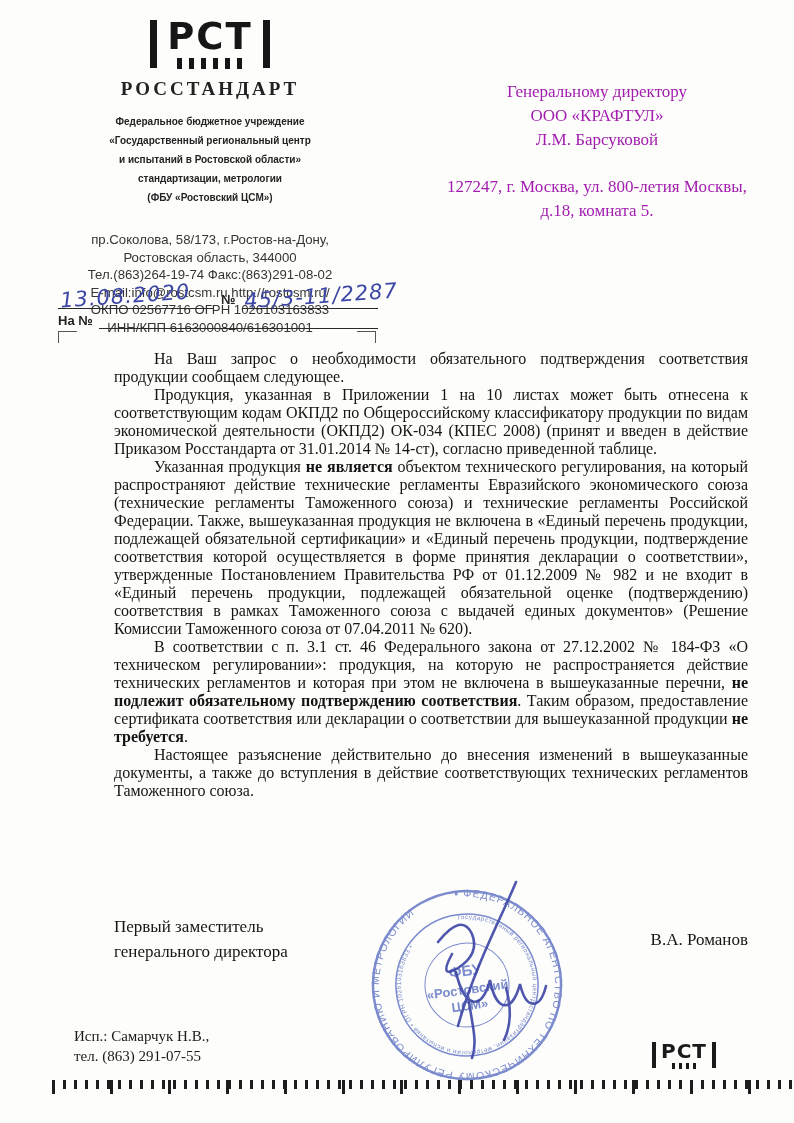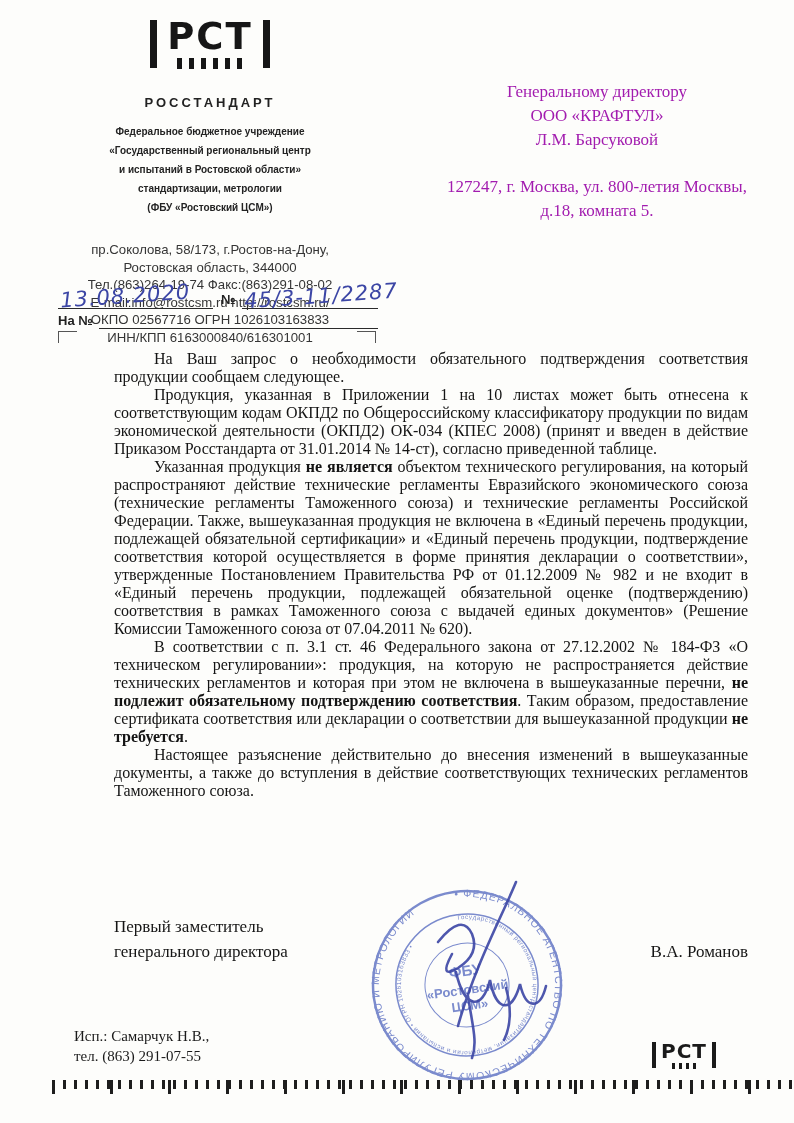--- a/index.html
+++ b/index.html
@@ -9,21 +9,21 @@
     font-family:"Liberation Sans",sans-serif;color:#1b1b1b;
   }
   
   .letterhead{position:absolute;left:40px;top:20px;width:340px;text-align:center;}
   .logo{display:flex;justify-content:center;align-items:flex-start;gap:10px;}
   .logo .sidebar-bar{width:7px;height:48px;background:#161616;}
   .logo-core{display:flex;flex-direction:column;align-items:center;}
   .logo-letters{font-weight:800;font-size:37px;line-height:34px;letter-spacing:2px;color:#161616;font-family:"DejaVu Sans",sans-serif;}
   .logo-ticks{display:flex;gap:7px;margin-top:4px;}
   .logo-ticks i{display:block;width:5px;height:11px;background:#161616;}
-  .logo-caption{margin-top:26px;font-weight:700;font-size:13px;letter-spacing:3px;color:#222;}
+  .logo-caption{margin-top:9px;font-weight:700;font-size:19px;letter-spacing:3px;color:#222;font-family:Liberation Serif, serif;}
   .org-lines{margin-top:12px;font-weight:700;font-size:10px;line-height:19px;color:#232323;}
   .contact-lines{margin-top:24px;font-size:13.2px;line-height:17.5px;color:#353535;}
   
   .ref-row{position:absolute;left:58px;top:278px;width:320px;display:flex;align-items:flex-end;}
   .ref-date,.ref-num{position:relative;border-bottom:1.5px solid #2a2a2a;height:30px;}
   .ref-date{width:155px;}
   .ref-num{width:122px;flex:1;}
   .hand{
     position:absolute;left:2px;bottom:0px;white-space:nowrap;
     font-family:"DejaVu Sans",sans-serif;font-style:italic;
@@ -46,21 +46,21 @@
   .body-text{
     position:absolute;left:114px;top:350px;width:634px;
     font-family:"Liberation Serif",serif;font-size:16px;line-height:18px;
     color:#141414;
   }
   .body-text p{margin:0;text-indent:40px;text-align:justify;}
   .body-text b{font-weight:700;}
   
   .sign-row{
     position:absolute;left:114px;top:914px;width:634px;
-    display:flex;justify-content:space-between;align-items:flex-end;
+    display:flex;justify-content:space-between;align-items:center;
     font-family:"Liberation Serif",serif;font-size:17px;line-height:25px;color:#151515;
   }
   
   .stamp-wrap{position:absolute;left:366px;top:884px;width:202px;height:202px;opacity:.8;}
   .ink-wrap{position:absolute;left:398px;top:876px;width:190px;height:195px;}
   
   .executor{
     position:absolute;left:74px;top:1026px;
     font-family:"Liberation Serif",serif;font-size:15px;line-height:20px;color:#1a1a1a;
   }

